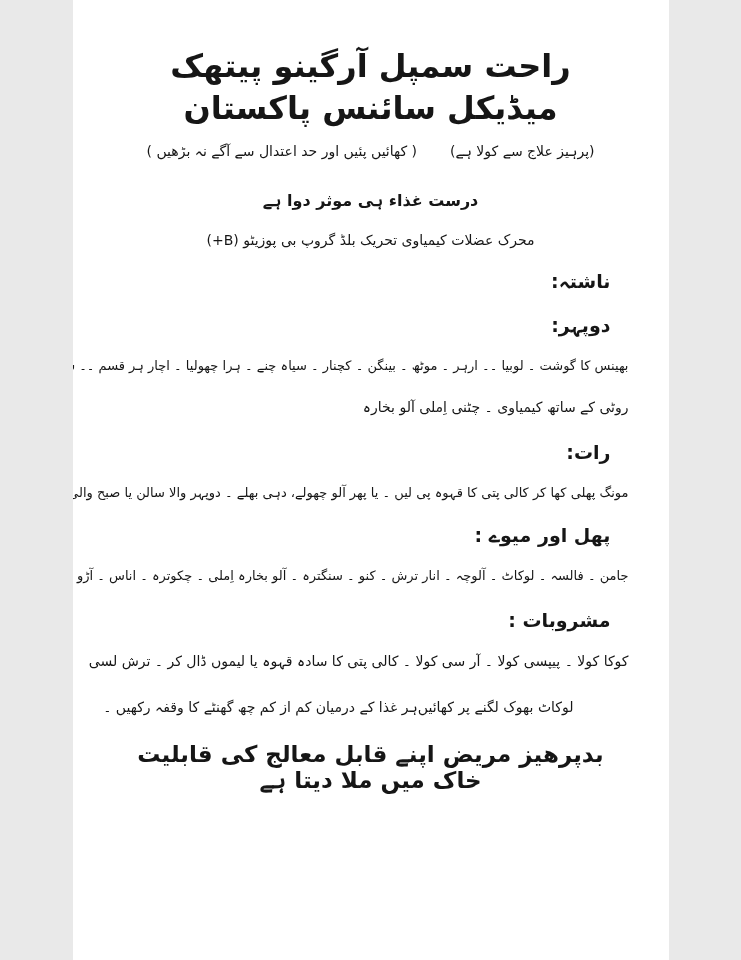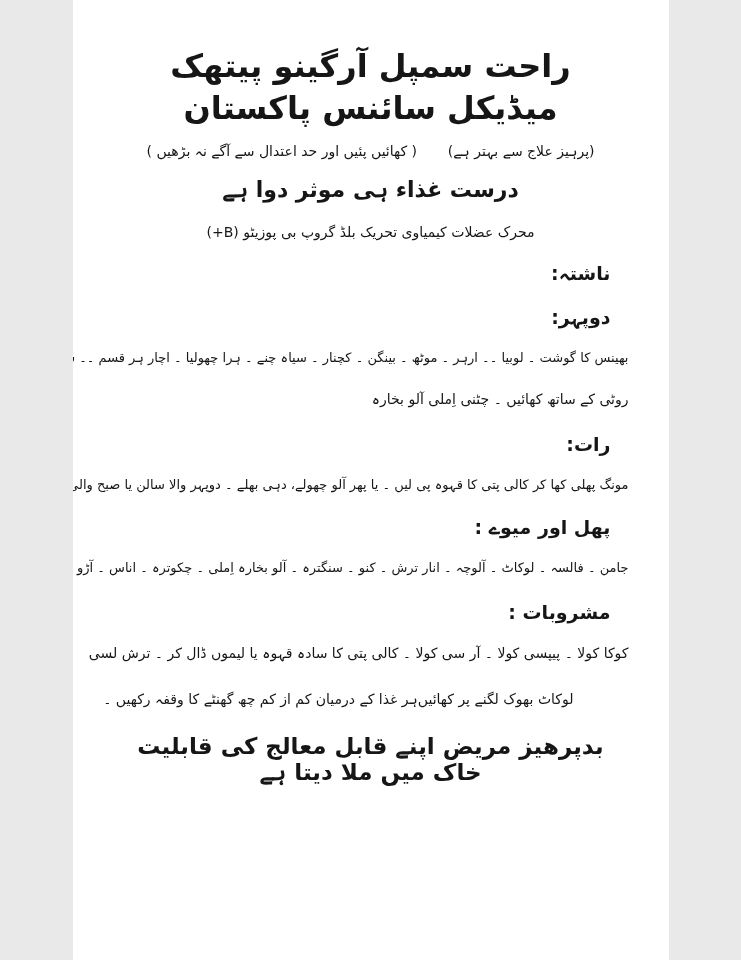--- a/index.html
+++ b/index.html
@@ -12,21 +12,21 @@
   }
   .doc-title{
     text-align:center;font-weight:bold;font-size:32px;line-height:1.3;
     letter-spacing:0;margin:0;
   }
   .subtitle-row{
     display:flex;justify-content:space-between;align-items:flex-start;
     margin-top:14px;padding:0 34px;font-size:14px;
   }
   .motto{
-    text-align:center;font-weight:bold;font-size:22px;margin-top:18px;
+    text-align:center;font-weight:bold;font-size:16px;margin-top:32px;
   }
   .diagnosis{
     text-align:center;font-size:17px;margin-top:22px;
   }
   .bloodline{
     text-align:center;font-size:14px;margin-top:22px;
   }
   .section-heading{
     font-weight:bold;font-size:19px;margin:22px 18px 0 0;text-align:right;
   }
@@ -45,37 +45,37 @@
   }
 </style>
 </head>
 <body>
 
 <div class="page">
 
   <h1 class="doc-title">راحت سمپل آرگینو پیتھک میڈیکل سائنس پاکستان</h1>
 
   <div class="subtitle-row">
-    <span class="sub">(پرہیز علاج سے بہتر ہے)</span>
+    <span class="sub">(پرہیز علاج سے کولا ہے)</span>
     <span class="sub">( کھائیں پئیں اور حد اعتدال سے آگے نہ بڑھیں )</span>
   </div>
 
   <div class="motto">درست غذاء ہی موثر دوا ہے</div>
 
 
   <div class="bloodline">محرک عضلات کیمیاوی تحریک بلڈ گروپ بی پوزیٹو (B+)</div>
 
   <div>
     <div class="section-heading">ناشتہ:</div>
   </div>
 
   <div>
     <div class="section-heading">دوپہر:</div>
     <div class="body-line long">بھینس کا گوشت ۔ لوبیا ۔۔ ارہر ۔ موٹھ ۔ بینگن ۔ کچنار ۔ سیاہ چنے ۔ ہرا چھولیا ۔ اچار ہر قسم ۔۔ سالن میں کوئی ترشی ڈال کر باجرے کی</div>
-    <div class="body-line" style="margin-top:26px;">روٹی کے ساتھ کھائیں ۔ چٹنی اِملی آلو بخارہ</div>
+    <div class="body-line" style="margin-top:26px;">روٹی کے ساتھ کیمیاوی ۔ چٹنی اِملی آلو بخارہ</div>
   </div>
 
   <div>
     <div class="section-heading" style="margin-top:26px;">رات:</div>
     <div class="body-line long">مونگ پھلی کھا کر کالی پتی کا قہوہ پی لیں ۔ یا پھر آلو چھولے، دہی بھلے ۔ دوپہر والا سالن یا صبح والی غذا کھا لیں ۔</div>
   </div>
 
   <div>
     <div class="section-heading" style="margin-top:24px;">پھل اور میوے :</div>
     <div class="body-line long">جامن ۔ فالسہ ۔ لوکاٹ ۔ آلوچہ ۔ انار ترش ۔ کنو ۔ سنگترہ ۔ آلو بخارہ اِملی ۔ چکوترہ ۔ اناس ۔ آڑو ترش ۔ خشک بیر ۔ کچا ناریل ۔ ترش انگور</div>

